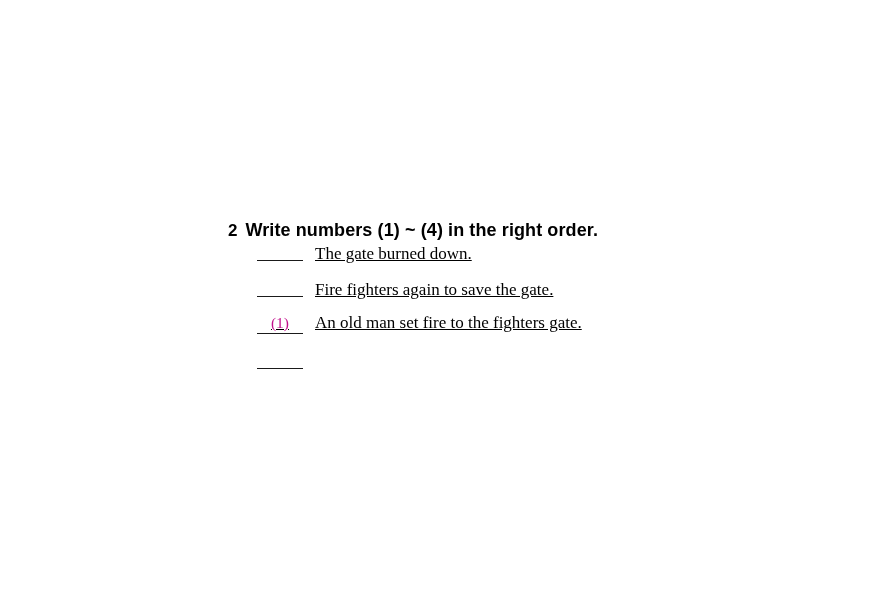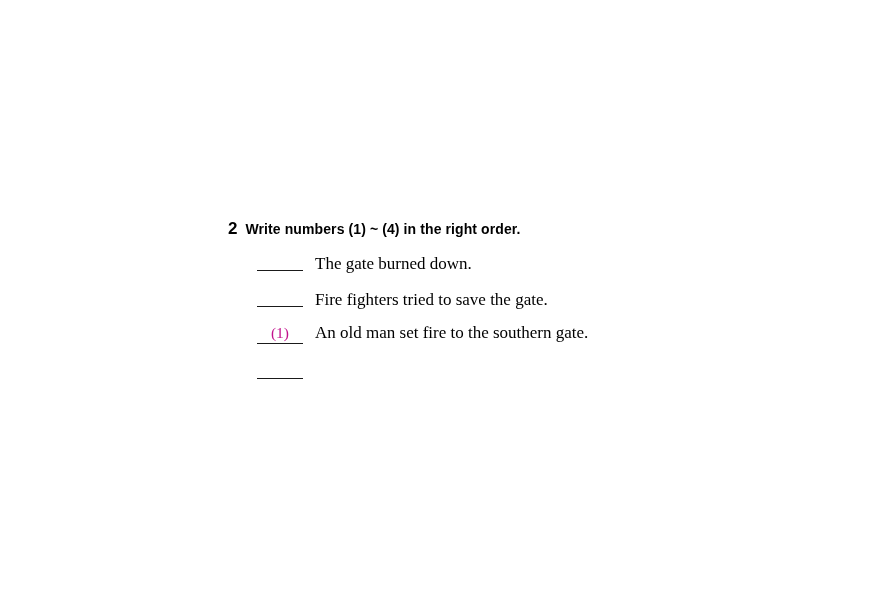--- a/index.html
+++ b/index.html
@@ -31,28 +31,28 @@
   }
   .q-number {
     font-family: "Liberation Sans", sans-serif;
     font-size: 17px;
     font-weight: bold;
     color: #000000;
     line-height: 1;
   }
   .q-prompt {
     font-family: "Liberation Sans", sans-serif;
-    font-size: 14px;
+    font-size: 18px;
     font-weight: bold;
     color: #000000;
     letter-spacing: 0.1px;
   }
   .items {
-    margin-top: 14px;
     padding-left: 29px;
+    text-decoration: underline;
   }
   .item {
     display: flex;
     align-items: baseline;
     height: 36px;
   }
   .blank {
     position: relative;
     width: 46px;
     min-width: 46px;
@@ -100,29 +100,29 @@
           <span class="rule"></span>
         </span>
         <span class="sentence">The gate burned down.</span>
       </div>
 
       <div class="item">
         <span class="blank">
           <span class="answer" style="color: rgb(194, 17, 140);"></span>
           <span class="rule"></span>
         </span>
-        <span class="sentence">Fire fighters tried to save the gate.</span>
+        <span class="sentence">Fire fighters again to save the gate.</span>
       </div>
 
       <div class="item">
         <span class="blank">
           <span class="answer" style="color: rgb(194, 17, 140);">(1)</span>
           <span class="rule"></span>
         </span>
-        <span class="sentence">An old man set fire to the southern gate.</span>
+        <span class="sentence">An old man set fire to the fighters gate.</span>
       </div>
 
       <div class="item">
         <span class="blank">
           <span class="answer" style="color: rgb(194, 17, 140);"></span>
           <span class="rule"></span>
         </span>
       </div>
 
     </div>

